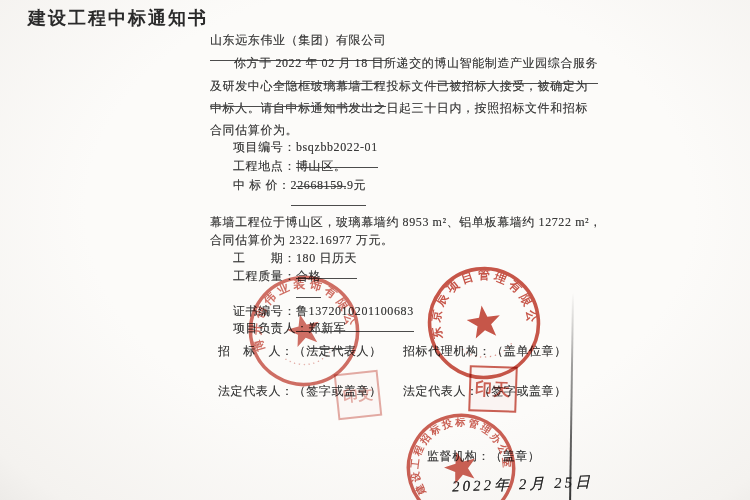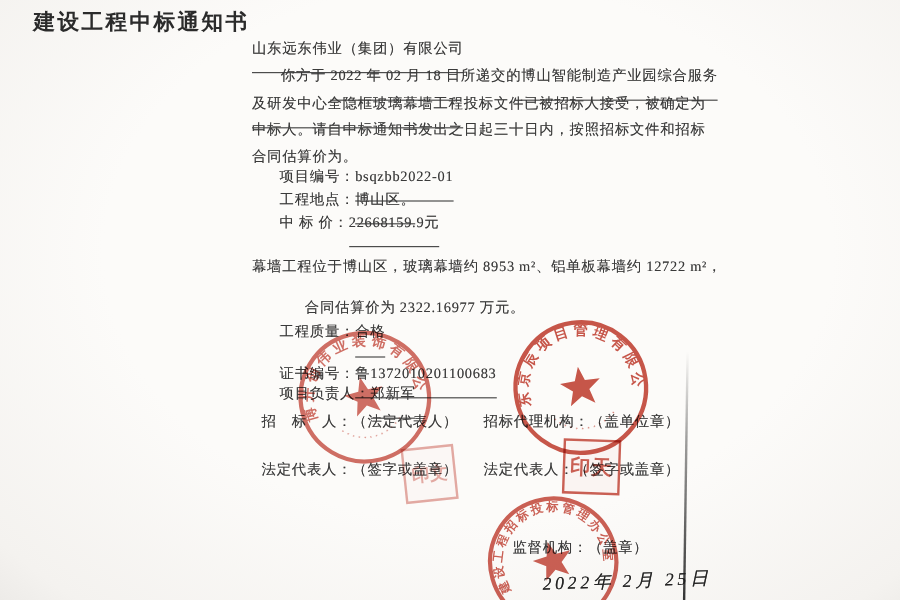--- a/index.html
+++ b/index.html
@@ -53,22 +53,23 @@
   <div class="line" style="left:234px; top:55px;"><span>你方于 </span><span class="u">2022 年 02 月 18 日</span><span>所递交的</span><span class="u">博山智能制造产业园综合服务</span></div>
   <div class="line" style="left:210px; top:100px;"><span>中标人。请自中标通知书发出之日起三十日内，按照招标文件和招标</span></div>
   <div class="line" style="left:210px; top:78px;"><span class="u">及研发中心全隐框玻璃幕墙工程</span><span>投标文件已被招标人接受，被确定为</span></div>
   <div class="line" style="left:210px; top:122px;"><span>合同估算价为。</span></div>
 
   <div class="line" style="left:233px; top:139px;"><span>项目编号：</span><span class="u">bsqzbb2022-01</span></div>
   <div class="line" style="left:233px; top:158px;"><span>工程地点：</span><span class="u">博山区。</span></div>
   <div class="line" style="left:233px; top:177px;"><span>中 标 价：</span><span class="u">22668159.9元</span></div>
 
   <div class="line" style="left:210px; top:214px;">幕墙工程位于博山区，玻璃幕墙约 8953 m²、铝单板幕墙约 12722 m²，</div>
-  <div class="line" style="left:210px; top:248px;margin-left:44px;">合同估算价为 2322.16977 万元。</div>
+  <div class="line" style="left:210px; top:232px;">合同估算价为 2322.16977 万元。</div>
 
+  <div class="line" style="left:233px; top:250px;"><span>工　　期：</span><span class="u">180 日历天</span></div>
   <div class="line" style="left:233px; top:268px;font-family:Liberation Mono, monospace;"><span>工程质量：</span><span class="u">合格</span></div>
   <div class="line" style="left:233px; top:286px;margin-top:34px;"><span>项目负责人：</span><span class="u">郑新军</span></div>
   <div class="line" style="left:233px; top:303px;"><span>证书编号：</span><span class="u">鲁1372010201100683</span></div>
 
   <div class="line" style="left:218px; top:343px;">招　标　人：（法定代表人）</div>
   <div class="line" style="left:403px; top:343px;">招标代理机构：（盖单位章）</div>
   <div class="line" style="left:218px; top:383px;">法定代表人：（签字或盖章）</div>
   <div class="line" style="left:403px; top:383px;">法定代表人：（签字或盖章）</div>
   <div class="line" style="left:427px; top:448px;">监督机构：（盖章）</div>
   <div class="line handwritten" style="left:452px; top:475px;">2022年 2月 25日</div>

